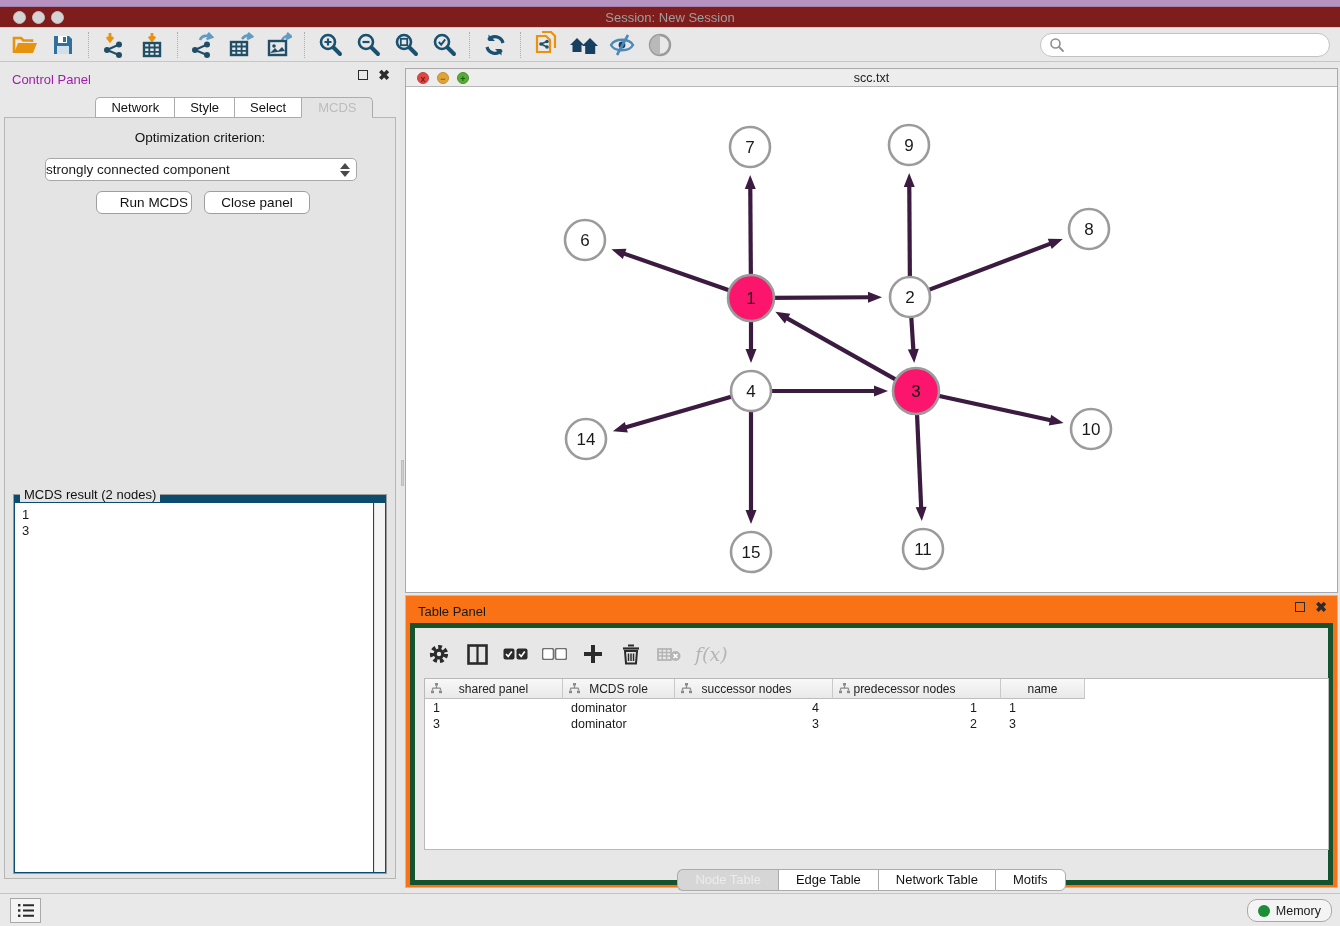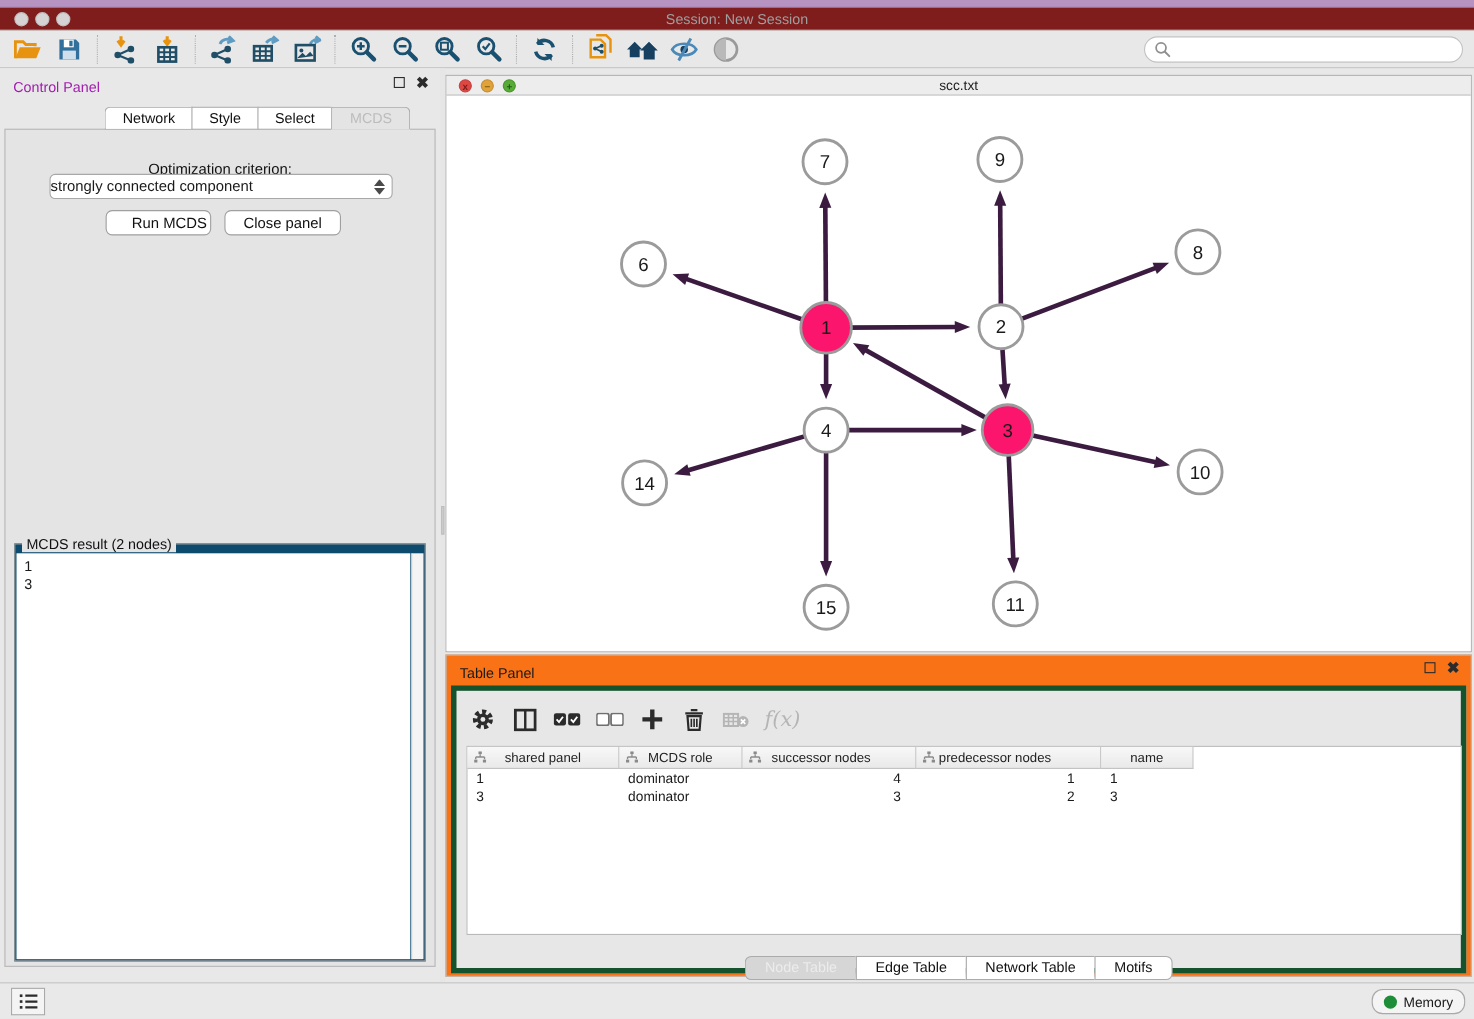--- a/index.html
+++ b/index.html
@@ -34,21 +34,21 @@
   .float-icon { width:10px; height:10px; border:1.6px solid #2b2b2b; display:inline-block; }
   .close-icon { font-size:14px; font-weight:bold; color:#2b2b2b; line-height:10px; }
 
   .cp-tabs { position:absolute; left:0; top:35px; width:100%; display:flex; justify-content:center; z-index:3;margin-left:34px; }
   .tab { height:21px; padding:0 15px; background:#fff; border:1px solid #ababab; border-right:none; font-size:13px; line-height:19px; color:#111; }
   .tab:first-child { border-top-left-radius:5px; }
   .tab:last-child { border-right:1px solid #ababab; border-top-right-radius:5px; }
   .cp-tabs .tab.disabled-active { background:#e4e4e4; color:#bcbcbc; border-bottom-color:#e4e4e4; border-top-right-radius:5px;padding-left:16px; }
 
   .cp-content { position:absolute; left:4px; top:55px; width:392px; height:762px; background:#e4e4e4; border:1px solid #b6b6b6; }
-  .cp-opt-label { position:absolute; left:0; width:100%; top:28px; text-align:center; font-size:13.5px; color:#111; }
+  .cp-opt-label { position:absolute; left:0; width:100%; top:12px; text-align:center; font-size:13.5px; color:#111; }
   .cp-select { position:absolute; left:40px; top:40px; width:312px; height:23px; background:#fff; border:1px solid #a8a8a8; border-radius:5px; font-size:13.5px; line-height:21px; display:flex; align-items:center; }
   .cp-select .sel-label { flex:1; }
   .stepper { width:14px; margin-right:4px; display:flex; flex-direction:column; align-items:center; gap:2px; }
   .cp-btn { position:absolute; top:73px; height:23px; background:#fff; border:1px solid #9f9f9f; border-radius:6px; font-size:13.5px; color:#111; text-align:center; line-height:21px; }
   .btn-run { left:91px; width:96px;padding-left:20px; }
   .btn-close { left:199px; width:106px; }
 
   .groupbox { position:absolute; left:8px; top:376px; width:374px; height:380px; border:1px solid #9a9a9a; background:#0c4a6e; }
   .groupbox .gb-label { position:absolute; top:-8px; left:6px; background:#e4e4e4; padding:0 4px; font-size:13px; color:#111; }
   .gb-body { position:absolute; left:1px; top:8px; right:13px; bottom:1px; background:#fff; padding:4px 0 0 7px; font-size:13px; line-height:16px; }

